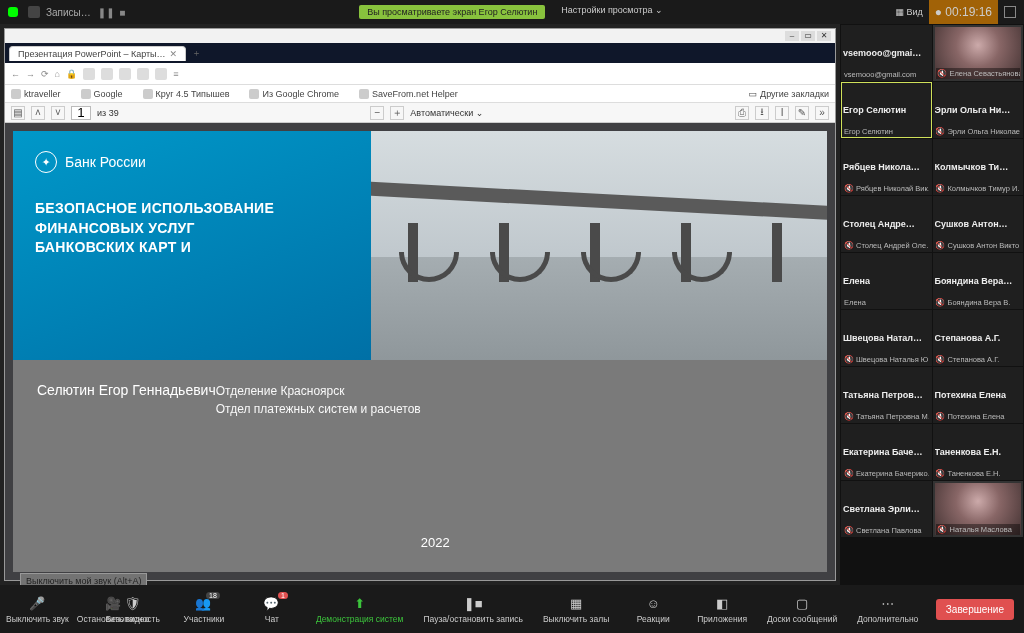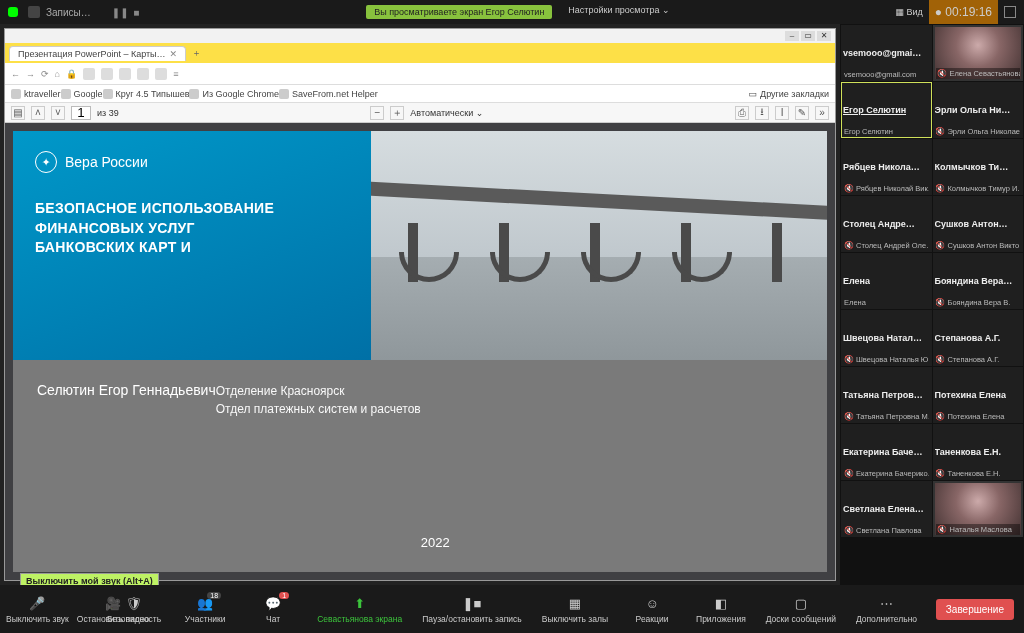--- a/index.html
+++ b/index.html
@@ -2,54 +2,54 @@
 <html><head>
 <meta charset="utf-8">
 <style>
 * { margin:0; padding:0; box-sizing:border-box; font-family:Arial,Helvetica,sans-serif; }
 body { width:1024px; height:633px; background:#1a1a1a; color:#ccc; overflow:hidden; position:relative; }
 
 
 .topbar { height:24px; background:#1a1a1a; display:flex; align-items:center; padding:0 8px; font-size:10px; }
 .topbar .rec { width:10px; height:10px; background:#0f0; border-radius:3px; margin-right:4px; }
 .topbar .shield { width:12px; height:12px; border-radius:2px; background:#444; margin:0 6px; }
-.topbar .rec-label { color:#aaa; margin-right:20px; }
+.topbar .rec-label { color:#aaa; margin-right:6px; }
 .topbar .arrows span { color:#888; margin:0 1px; cursor:pointer; }
 .topbar .center { flex:1; display:flex; justify-content:center; }
 .topbar .banner { background:#88c23d; color:#222; padding:2px 8px; font-size:9px; border-radius:2px; }
 .topbar .cfg { color:#ccc; margin-left:16px; font-size:9px; cursor:pointer;text-align:right; }
 .topbar .right { display:flex; align-items:center; gap:6px; }
 .topbar .view { color:#ccc; font-size:9px; cursor:pointer; }
 .topbar .timer { background:#a16207; padding:10px 6px; border-radius:2px; font-size:12px; }
 .topbar .full { width:12px; height:12px; border:1px solid #888; cursor:pointer; }
 
 
 .main { display:flex; height:calc(100% - 24px - 48px); }
 .share { flex:1; background:#222; padding:4px; }
 .browser { width:100%; height:100%; background:#fff; display:flex; flex-direction:column; border:1px solid #999; }
 
 
 .win-head { height:14px; background:#f2f2f2; display:flex; justify-content:flex-end; align-items:center; padding:0 4px; gap:2px; }
 .win-btn { width:14px; height:10px; background:#ddd; font-size:8px; text-align:center; line-height:10px; color:#333; cursor:pointer; }
 
 
-.tabrow { height:20px; background:#fde047; display:flex; align-items:center; font-size:9px; color:#444; padding:0 4px; }
+.tabrow { height:20px; background:#0f172a; display:flex; align-items:center; font-size:9px; color:#444; padding:0 4px; }
 .tab { background:#fff; border:1px solid #ccc; border-bottom:none; padding:2px 8px; display:flex; align-items:center; gap:4px; border-radius:4px 4px 0 0; }
 .tab .x { color:#888; cursor:pointer; }
 .tab-plus { margin-left:6px; color:#666; cursor:pointer; }
 
 
 .urlrow { height:22px; background:#fff; border-bottom:1px solid #ddd; display:flex; align-items:center; font-size:9px; color:#555; padding:0 6px; gap:6px; }
 .urlrow .navbtn { color:#888; cursor:pointer; }
 .urlrow .lock { color:#555; }
 .urlrow .url { flex:1; }
 .urlrow .ext { width:12px; height:12px; background:#ddd; border-radius:2px; cursor:pointer; }
 
 
-.bookrow { height:18px; background:#fff; border-bottom:1px solid #ddd; display:flex; align-items:center; font-size:9px; color:#444; padding:0 6px; gap:0; }
+.bookrow { height:18px; background:#fff; border-bottom:1px solid #ddd; display:flex; align-items:center; font-size:9px; color:#444; padding:0 6px; gap:20px; }
 .bookrow .bm { display:flex; align-items:center; gap:3px; cursor:pointer; }
 .bookrow .bm .ico { width:10px; height:10px; background:#ccc; border-radius:2px; }
 .bookrow .spacer { flex:1; }
 
 
 .pdfbar { height:20px; background:#f7f7f7; border-bottom:1px solid #ccc; display:flex; align-items:center; font-size:9px; color:#333; padding:0 6px; gap:6px; }
 .pdfbar .pg-input { width:20px; height:14px; border:1px solid #bbb; text-align:center; }
 .pdfbar .sp { flex:1; }
 .pdfbar .ic { width:14px; height:14px; border:1px solid #ccc; display:flex; align-items:center; justify-content:center; cursor:pointer; color:#555; font-size:10px; }
 
@@ -70,38 +70,38 @@
 .speaker { font-size:14px; font-weight:500; margin-bottom:12px; }
 .dept { font-size:12px; line-height:1.5; opacity:.95; }
 .year { margin-top:auto; font-size:13px; }
 
 
 .plist { width:184px; background:#111; display:grid; grid-template-columns:1fr 1fr; grid-auto-rows:56px; gap:1px; padding:1px; align-content:start; }
 .pcell { background:#1f1f1f; position:relative; display:flex; flex-direction:column; justify-content:center; align-items:flex-start; font-size:9px; color:#eee; padding:2px; overflow:hidden; cursor:pointer; }
 .pcell .nm { font-weight:bold; max-width:100%; overflow:hidden; text-overflow:ellipsis; white-space:nowrap; }
 .pcell .sub { position:absolute; bottom:2px; left:3px; right:3px; font-size:7.5px; color:#bbb; display:flex; align-items:center; gap:2px; overflow:hidden; text-overflow:ellipsis; white-space:nowrap; }
 .pcell .mute { color:#e05050; font-size:8px; }
-.pcell.host { outline:1.5px solid #cfe05a; outline-offset:-1px;text-decoration:underline; }
+.pcell.host { outline:1.5px solid #cfe05a; outline-offset:-1px; }
 .pcell.video { background:#333; }
 .pcell.video .avatar { width:100%; height:100%; background:radial-gradient(circle at 50% 35%,#caa 0%,#866 40%,#433 100%); }
 .pcell.video .sub { background:rgba(0,0,0,.4); padding:1px 2px; }
 
 
 .zoombar { position:absolute; left:0; right:0; bottom:0; height:48px; background:#1a1a1a; display:flex; align-items:center; justify-content:center; gap:20px; font-size:8.5px; color:#ccc; padding:0 10px; }
 .zbtn { display:flex; flex-direction:column; align-items:center; gap:2px; cursor:pointer; position:relative; min-width:48px; }
 .zbtn .ic { width:18px; height:18px; display:flex; align-items:center; justify-content:center; font-size:13px; color:#ccc; }
 .zbtn.green .ic { color:#3cc43c; }
 .zbtn .badge { position:absolute; top:-2px; right:8px; background:#444; color:#fff; font-size:7px; padding:0 3px; border-radius:6px; }
 .zbtn .badge.red { background:#e05050; }
 .zoombar .left { position:absolute; left:6px; display:flex; gap:8px; }
 .zoombar .left .zbtn { min-width:60px; }
 .zoombar .end { position:absolute; right:10px; background:#e05050; color:#fff; padding:5px 10px; border-radius:3px; font-size:10px; cursor:pointer; }
 
 
-.tooltip { position:absolute; left:20px; bottom:44px; background:#bef264; color:#222; font-size:9px; padding:2px 5px; border:1px solid #999;font-weight:bold; }
+.tooltip { position:absolute; left:20px; bottom:44px; background:#737373; color:#222; font-size:9px; padding:2px 5px; border:1px solid #999; }
 </style>
 </head>
 <body>
 
 <div class="topbar">
   <span class="rec"></span>
   <span class="shield"></span>
   <span class="rec-label">Записы…</span>
   <span class="arrows">
     <span>❚❚</span>
@@ -186,21 +186,21 @@
         <span class="ic">I</span>
         <span class="ic">✎</span>
         <span class="ic">»</span>
       </div>
       <div class="slide-wrap">
         <div class="slide">
           <div class="slide-top">
             <div class="blue-block">
               <div class="br-logo">
                 <span class="c">✦</span>
-                <span class="t">Вера России</span>
+                <span class="t">Банк России</span>
               </div>
               <div class="heading">
                 <div>БЕЗОПАСНОЕ ИСПОЛЬЗОВАНИЕ</div>
                 <div>ФИНАНСОВЫХ УСЛУГ</div>
                 <div>БАНКОВСКИХ КАРТ И</div>
               </div>
             </div>
             <div class="photo">
               <div class="bridge-deck"></div>
               <div class="pillar" style="left:8%;height:26%"></div>
@@ -331,21 +331,21 @@
         </div>
       </div>
       <div class="pcell">
         <div class="nm">Таненкова Е.Н.</div>
         <div class="sub">
           <span class="mute">🔇</span>
           <span>Таненкова Е.Н.</span>
         </div>
       </div>
       <div class="pcell">
-        <div class="nm">Светлана Елена…</div>
+        <div class="nm">Светлана Эрли…</div>
         <div class="sub">
           <span class="mute">🔇</span>
           <span>Светлана Павлова</span>
         </div>
       </div>
       <div class="pcell video">
         <div class="avatar"></div>
         <div class="sub">
           <span class="mute">🔇</span>
           <span>Наталья Маслова</span>
@@ -376,21 +376,21 @@
       <span class="badge">18</span>
       <span>Участники</span>
     </div>
   <div class="zbtn">
       <span class="ic">💬</span>
       <span class="badge red">1</span>
       <span>Чат</span>
     </div>
   <div class="zbtn green">
       <span class="ic">⬆</span>
-      <span style="color:#3cc43c">Севастьянова экрана</span>
+      <span style="color:#3cc43c">Демонстрация систем</span>
     </div>
   <div class="zbtn">
       <span class="ic">❚■</span>
       <span>Пауза/остановить запись</span>
     </div>
   <div class="zbtn">
       <span class="ic">▦</span>
       <span>Выключить залы</span>
     </div>
   <div class="zbtn">

